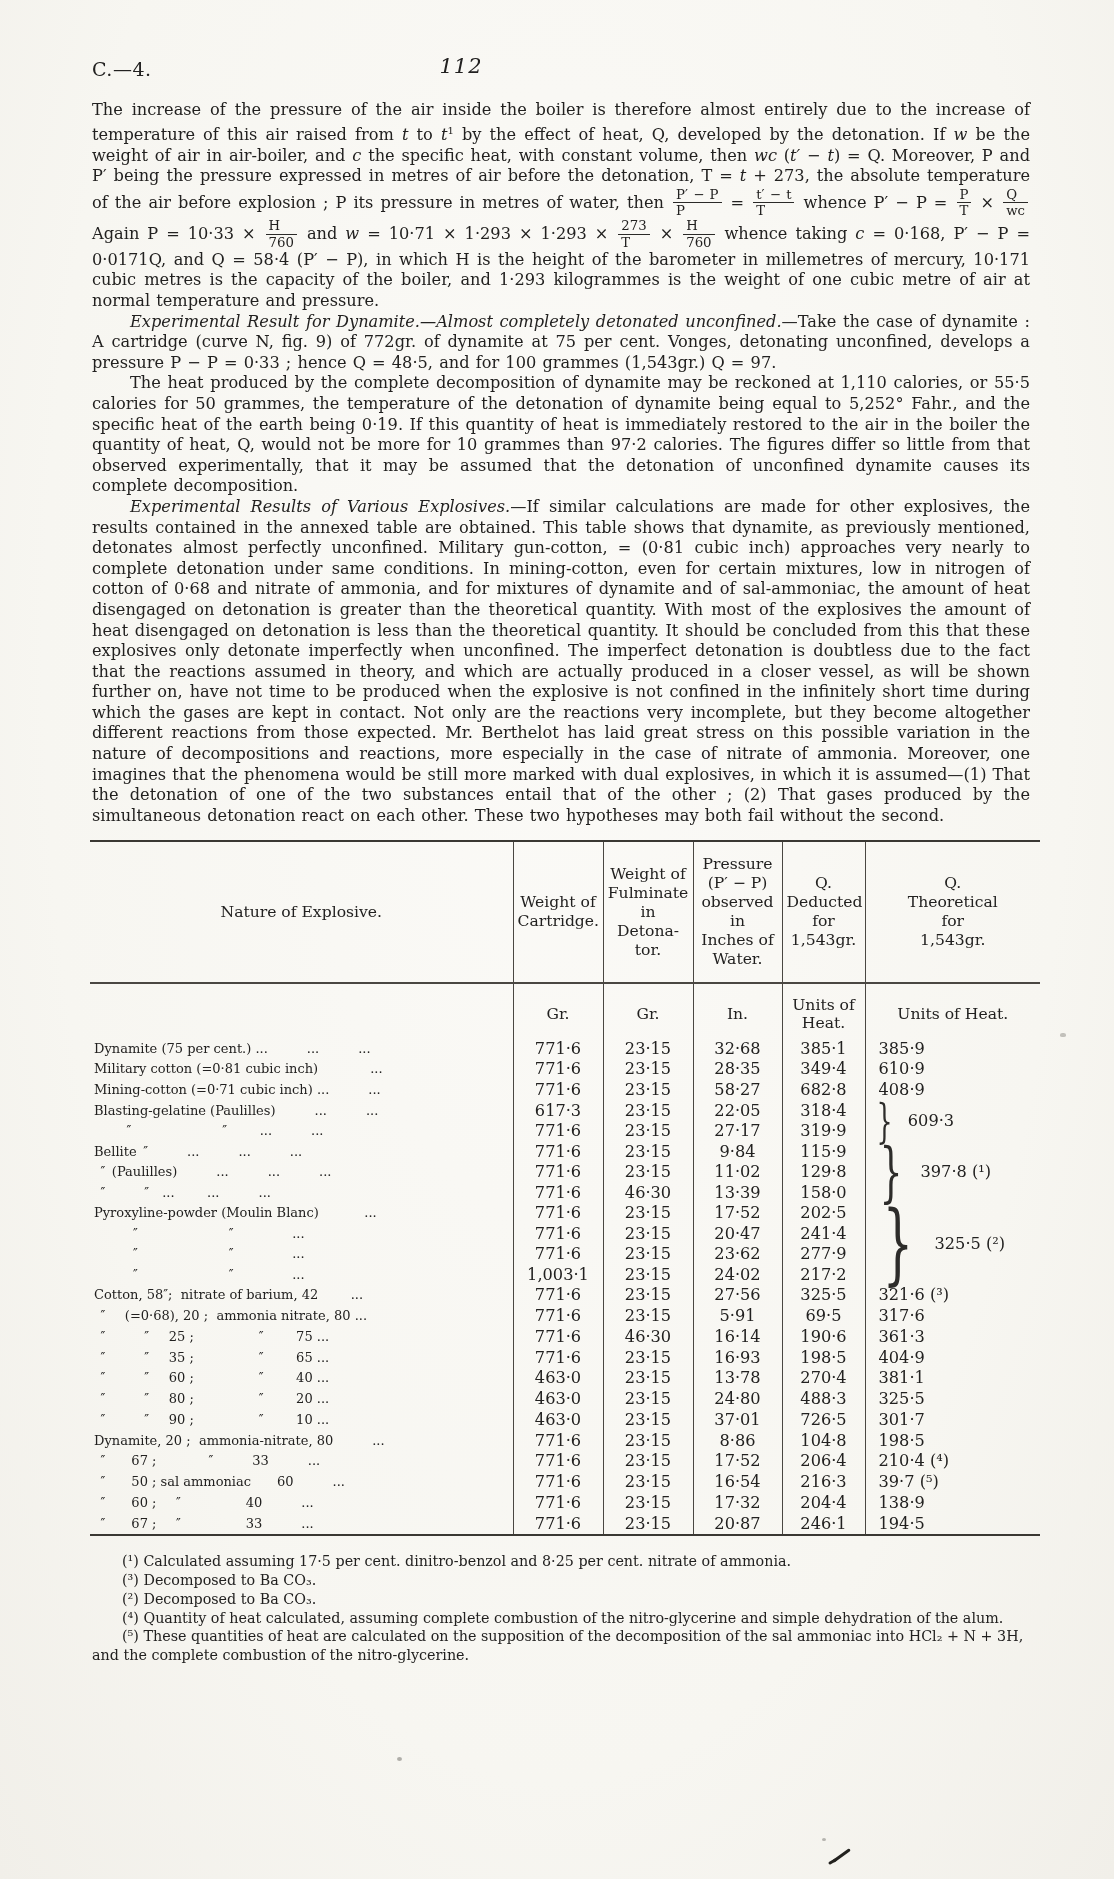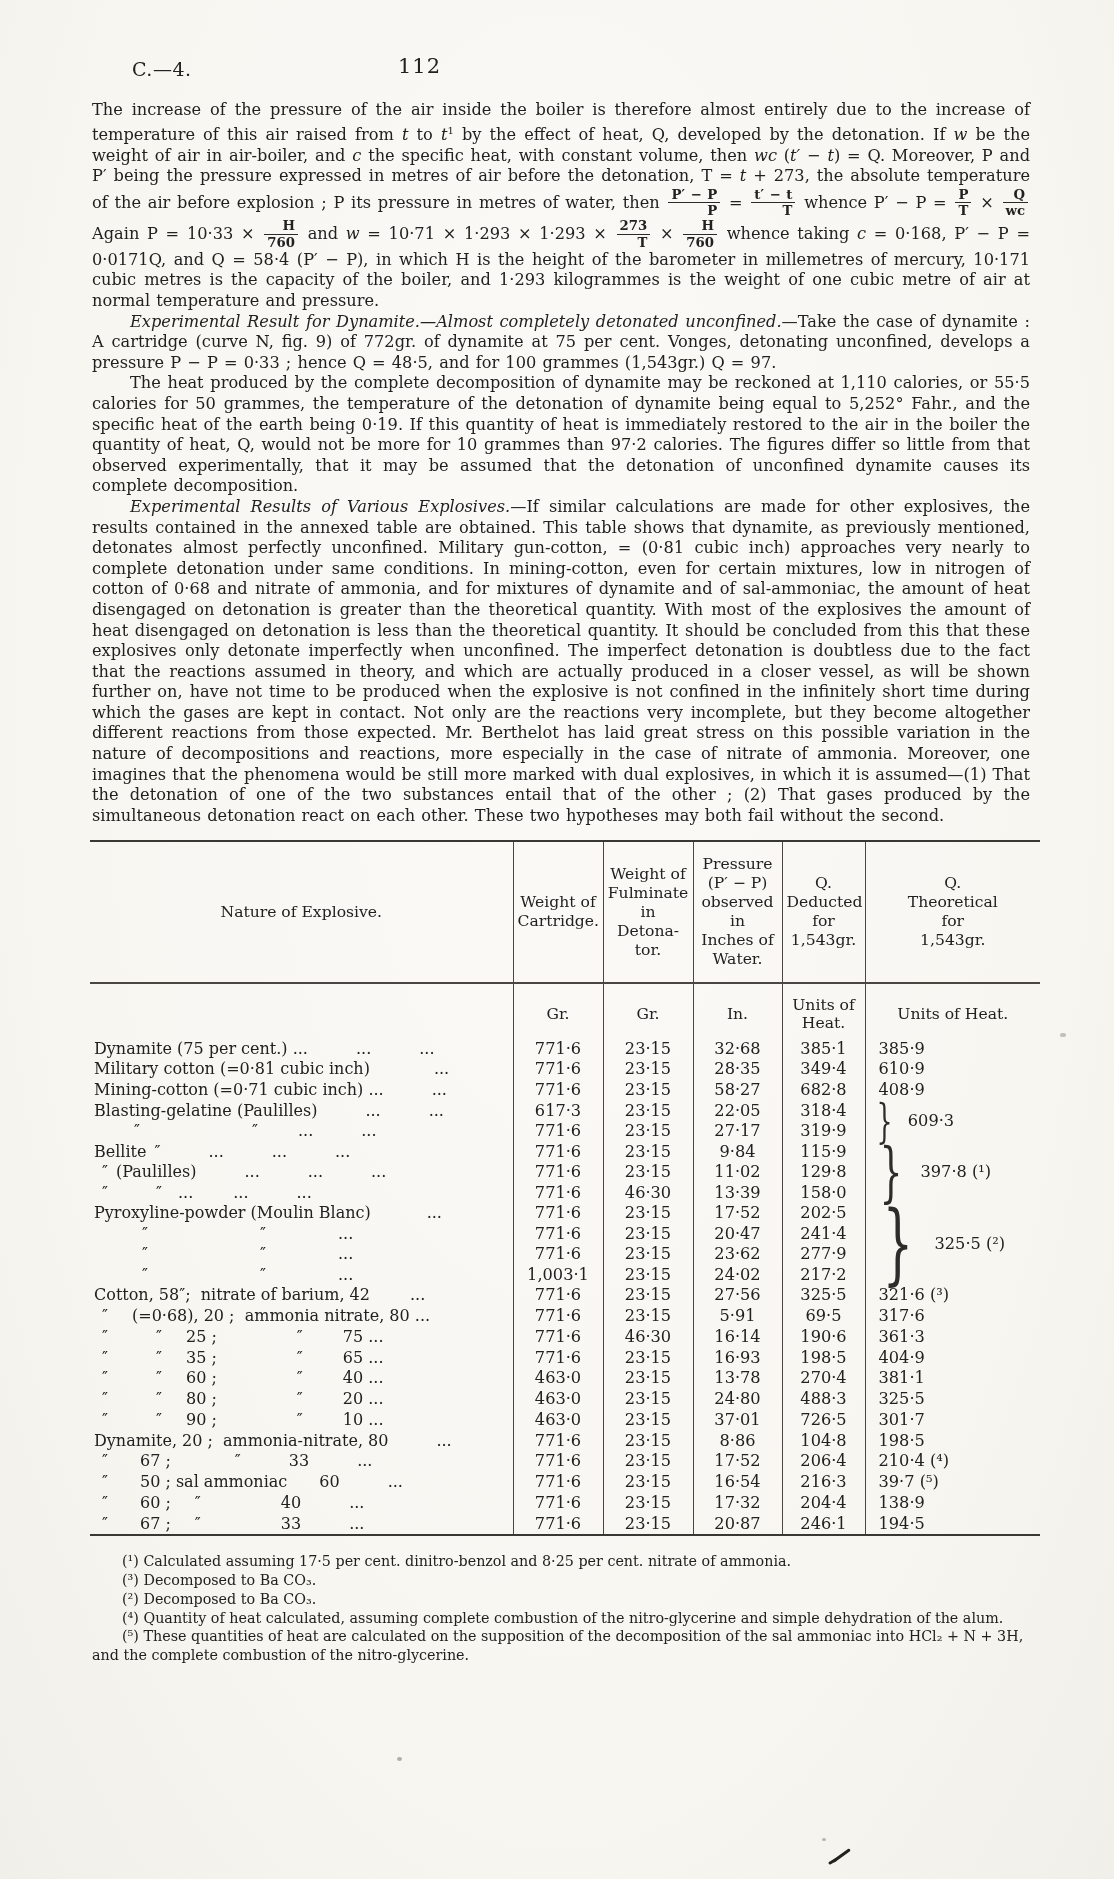--- a/index.html
+++ b/index.html
@@ -6,28 +6,28 @@
   .page{
     position:relative;
     width:1114px;height:1879px;
     margin:0 auto;
     background:#f9f8f4;
     background-image:radial-gradient(ellipse at 50% 35%, #fbfaf7 0%, #f7f6f1 65%, #f1efe9 100%);
     overflow:hidden;
     font-family:"DejaVu Serif","Liberation Serif",serif;
     color:#222120;
   }
-  .section-no{position:absolute;top:58px;left:92px;font-size:19px;letter-spacing:.5px;margin-left:40px;}
-  .page-num{position:absolute;top:54px;left:398px;width:90px;font-size:21px;letter-spacing:1px;}
+  .section-no{position:absolute;top:58px;left:92px;font-size:19px;letter-spacing:.5px;}
+  .page-num{position:absolute;top:54px;left:416px;width:90px;text-align:center;font-size:21px;letter-spacing:1px;font-style:italic;}
   .content{position:absolute;top:100px;left:92px;width:938px;}
   .para{margin:0;text-align:justify;font-size:16.2px;line-height:20.6px;word-spacing:1px;}
   .para.ind{text-indent:38px;}
   .it{font-style:italic;}
   sup{font-size:.62em;}
-  .frac{display:inline-block;vertical-align:-0.55em;text-align:right;font-size:.82em;line-height:1.15;margin:0 2px;font-weight:bold;}
+  .frac{display:inline-block;vertical-align:-0.55em;text-align:left;font-size:.82em;line-height:1.15;margin:0 2px;}
   .frac .num{display:block;border-bottom:1px solid #2b2a28;padding:0 3px;}
   .frac .den{display:block;padding:0 3px;}
 
   table.xt{
     border-collapse:collapse;
     margin:14px 0 0 -2px;
     width:950px;
     table-layout:fixed;
     border-top:2px solid #3a3833;
     border-bottom:2px solid #3a3833;
@@ -38,21 +38,21 @@
   table.xt thead tr.hrow th{
     height:140px;vertical-align:middle;text-align:center;
     font-weight:normal;font-size:15.6px;line-height:19px;white-space:pre-line;
     border-bottom:2px solid #4a4742;
   }
   table.xt thead tr.urow td{
     height:48px;vertical-align:middle;text-align:center;
     font-size:15.6px;line-height:18px;white-space:pre-line;padding-top:6px;
   }
   table.xt tbody td{height:20.5px;line-height:20.5px;vertical-align:middle;}
-  td.nat{white-space:pre;overflow:hidden;text-align:left;padding-left:2px;font-size:16px;}
+  td.nat{white-space:pre;overflow:hidden;text-align:left;padding-left:2px;font-size:13px;}
   td.num{text-align:center;}
   td.thv{text-align:left;}
   td.grp{text-align:left;padding-left:14px;}
   .brace{display:inline-block;vertical-align:middle;transform:scaleX(.55);transform-origin:center;line-height:.8;font-weight:normal;color:#2d2c2a;}
   .b2{font-size:46px;}
   .b3{font-size:66px;}
   .b4{font-size:88px;}
   .tv{display:inline-block;vertical-align:middle;margin-left:9px;}
 
   .footnotes{margin-top:16px;font-size:14.3px;line-height:18.8px;}

